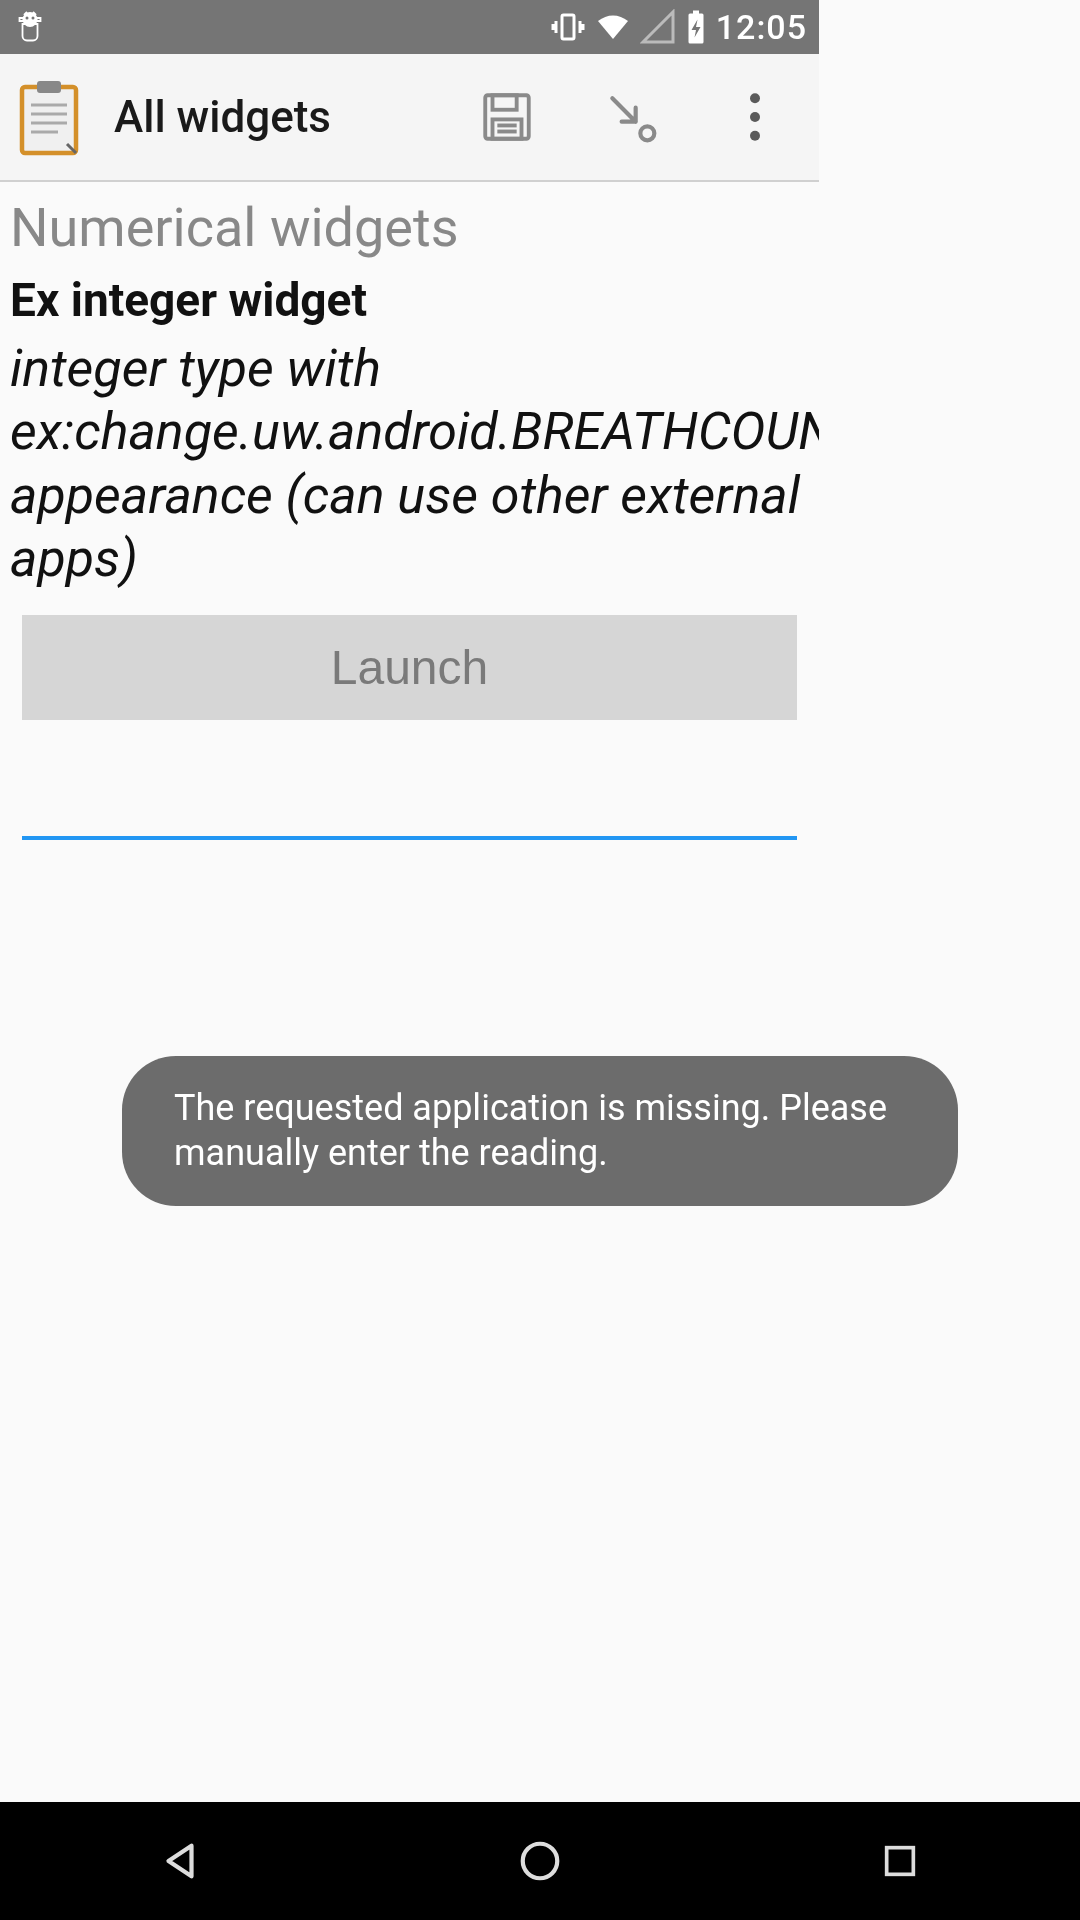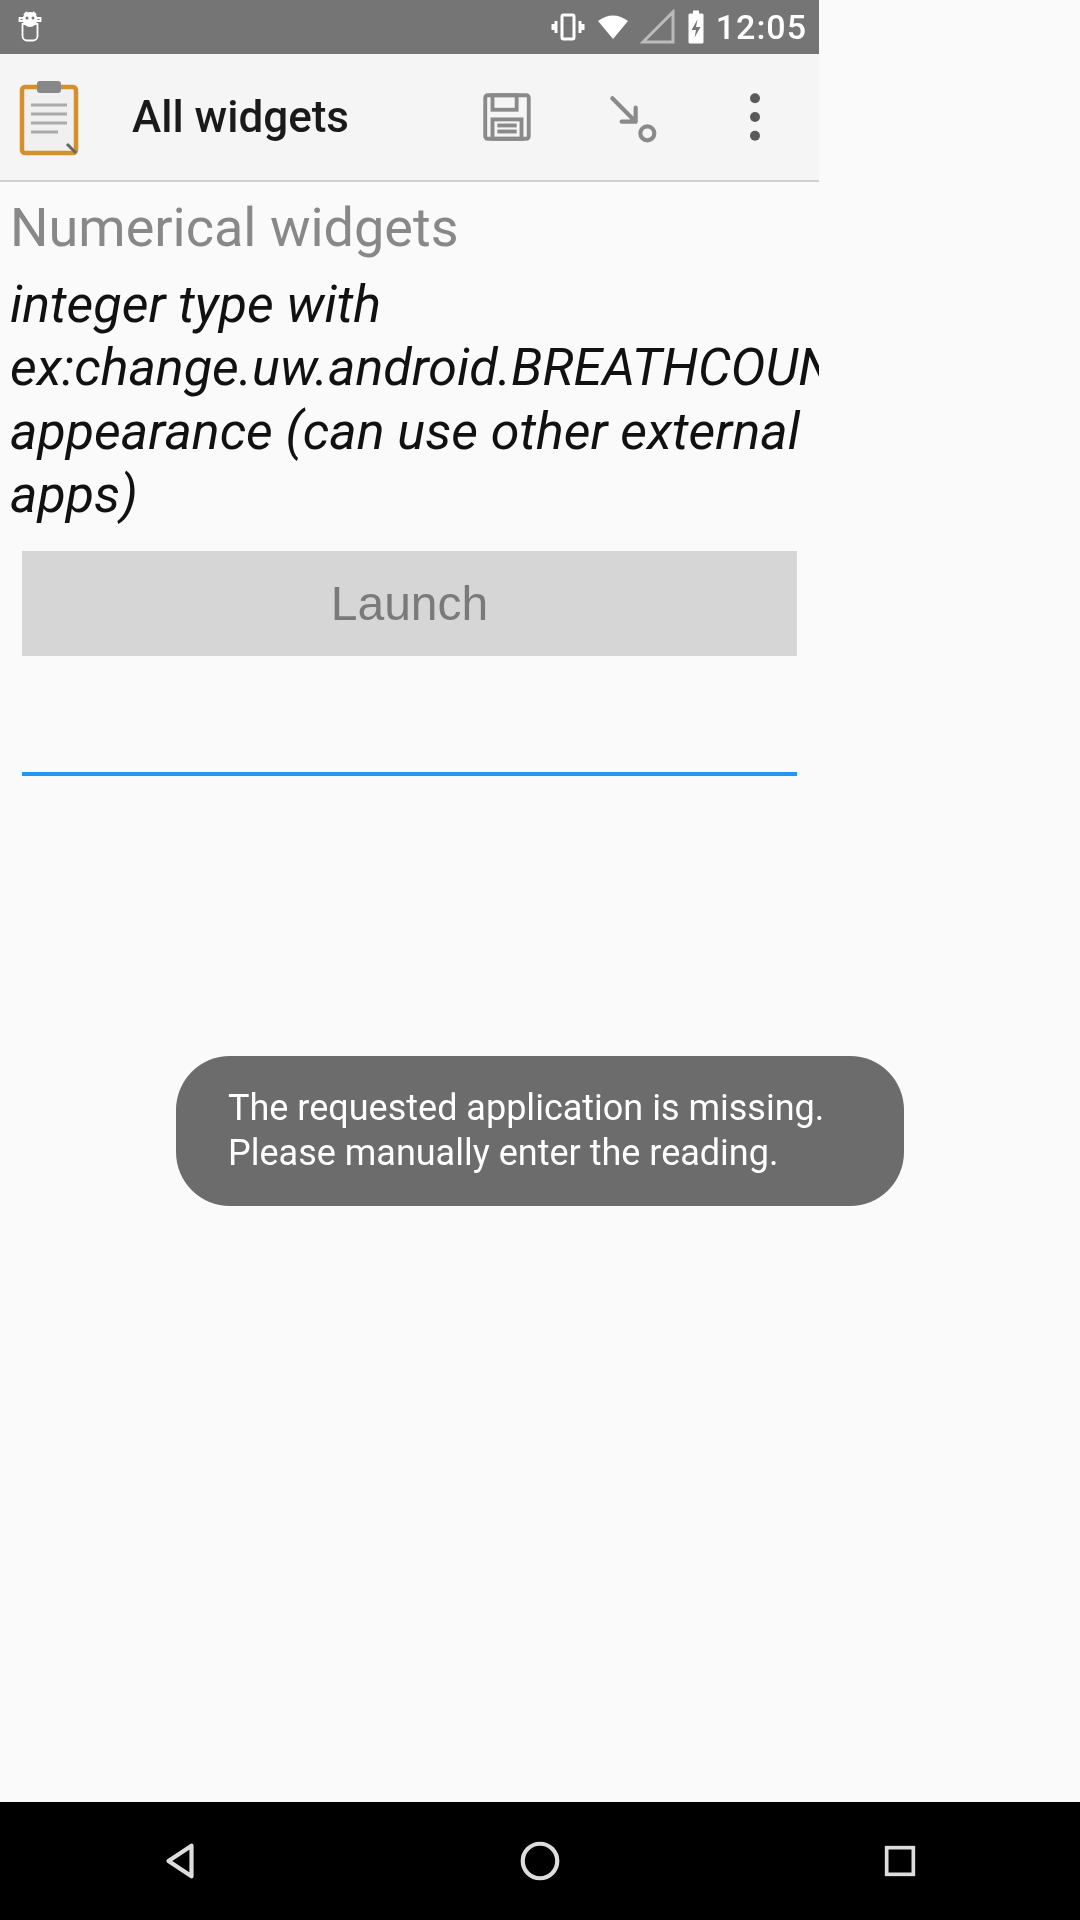--- a/index.html
+++ b/index.html
@@ -28,21 +28,21 @@
     
     .app-bar {
       height: 128px;
       background: #f5f5f5;
       border-bottom: 2px solid #d0d0d0;
       display: flex;
       align-items: center;
       padding: 0 16px;
     }
     .app-icon { width: 66px; height: 78px; display: flex; align-items: center; justify-content: center; }
-    .app-title { font-size: 44px; font-weight: 500; color: #1a1a1a; margin-left: 50px; flex: 1; }
+    .app-title { font-size: 44px; font-weight: 500; color: #1a1a1a; margin-left: 32px; flex: 1; }
     .action-icons { display: flex; align-items: center; gap: 60px; padding-right: 16px; }
     .action-icon { width: 64px; height: 64px; display: flex; align-items: center; justify-content: center; }
 
     
     .content { padding: 8px 10px; position: relative; }
     .section-header { font-size: 54px; color: #888888; margin-top: 6px; margin-bottom: 14px; }
     .widget-title { font-size: 46px; font-weight: 700; color: #111; margin-bottom: 10px; }
     .widget-desc { font-size: 52px; font-style: italic; color: #111; line-height: 1.22; margin-bottom: 24px; }
 
     .launch-btn {
@@ -69,21 +69,21 @@
       color: #111;
       outline: none;
     }
 
     
     .toast {
       position: absolute;
       left: 50%;
       transform: translateX(-50%);
       top: 1056px;
-      width: 728px;
+      width: 836px;
       background: #6c6c6c;
       border-radius: 54px;
       padding: 30px 52px;
       color: #ffffff;
       font-size: 36px;
       line-height: 1.25;
     }
 
     
     .nav-bar {
@@ -175,20 +175,21 @@
         <circle cx="6" cy="6" r="3.2"></circle>
         <circle cx="6" cy="18" r="3.2"></circle>
         <circle cx="6" cy="30" r="3.2"></circle>
       </svg>
     </span>
   </div>
 </div>
 
 <div class="content">
   <div class="section-header">Numerical widgets</div>
+  <div class="widget-title">Ex integer widget</div>
   <div class="widget-desc">integer type with ex:change.uw.android.BREATHCOUNT appearance (can use other external apps)</div>
   <button class="launch-btn">Launch</button>
   <input class="text-input" type="text" value="" style="">
 </div>
 
 <div class="toast">
   <span>The requested application is missing. Please manually enter the reading.</span>
 </div>
 
 <div class="nav-bar">

